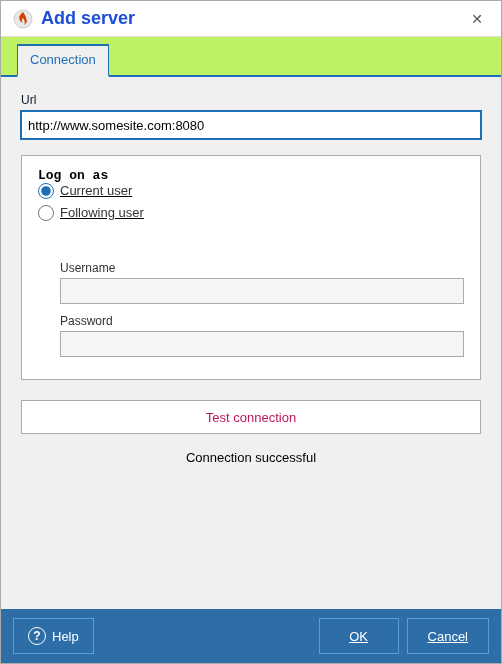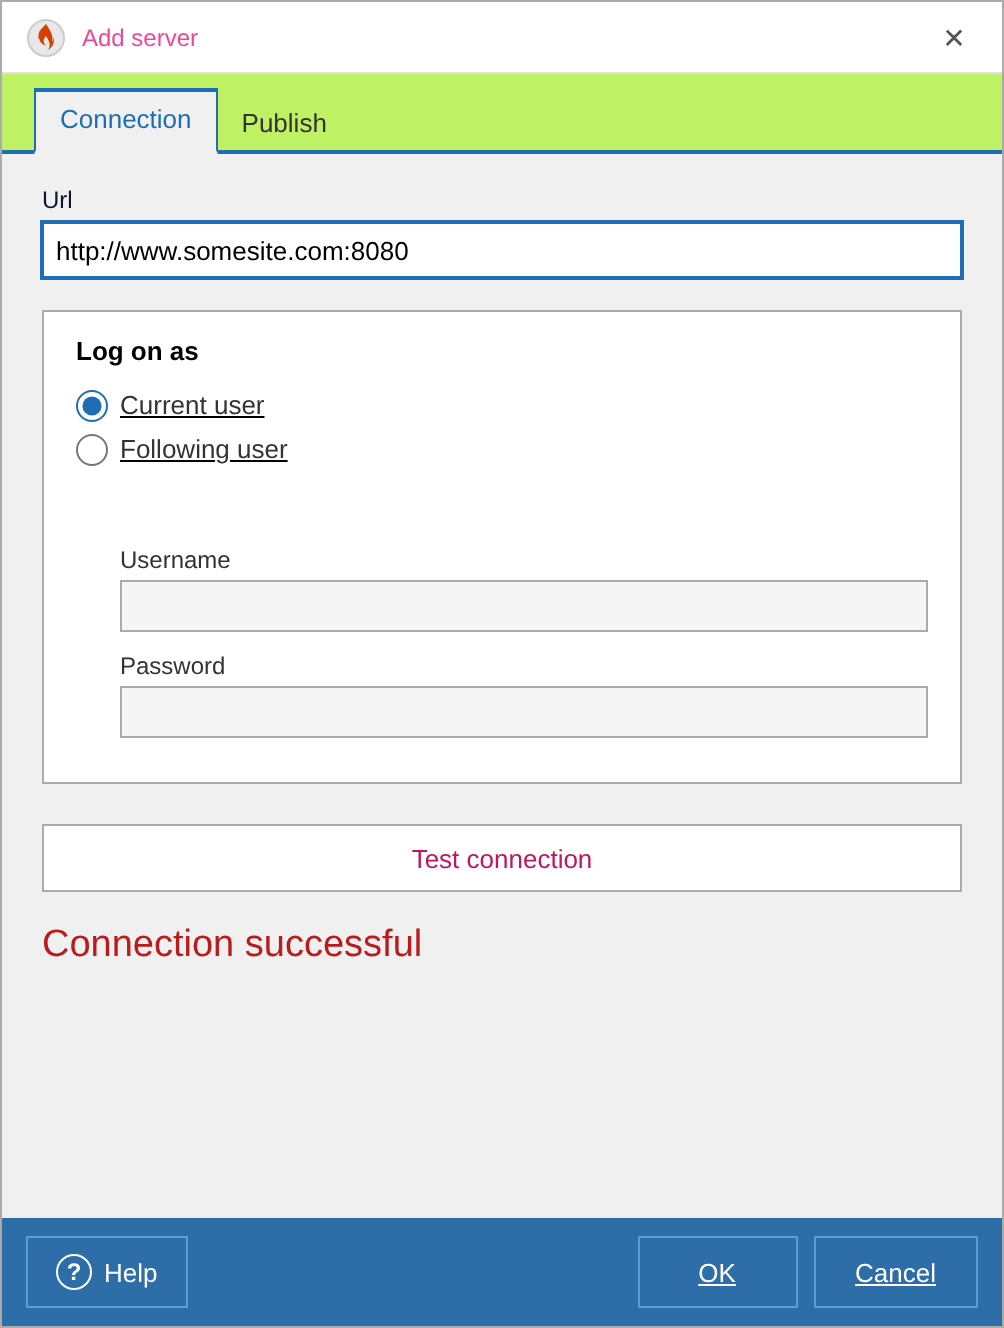--- a/index.html
+++ b/index.html
@@ -42,23 +42,23 @@
       align-items: center;
       gap: 8px;
     }
 
     .app-icon {
       width: 20px;
       height: 20px;
     }
 
     .title-text {
-      font-size: 12px;
-      font-weight: normal;
-      color: #ec4899;
+      font-size: 18px;
+      font-weight: bold;
+      color: #1d4ed8;
     }
 
     .close-btn {
       width: 24px;
       height: 24px;
       display: flex;
       align-items: center;
       justify-content: center;
       cursor: pointer;
       font-size: 14px;
@@ -132,21 +132,21 @@
       border: 1px solid #ababab;
       background: white;
       padding: 12px 16px;
       margin-bottom: 20px;
     }
 
     .logon-title {
       font-size: 13px;
       font-weight: bold;
       color: #000;
-      margin-bottom: 12px;
+      font-family: Liberation Mono, monospace;
     }
 
     .radio-group {
       margin-bottom: 10px;
     }
 
     .radio-option {
       display: flex;
       align-items: flex-start;
       gap: 6px;
@@ -201,23 +201,24 @@
       color: #be185d;
       font-size: 13px;
       cursor: pointer;
       display: flex;
       align-items: center;
       justify-content: center;
       margin-bottom: 12px;
     }
 
     .status-text {
-      font-size: 19px;
-      color: #b91c1c;
+      font-size: 13px;
+      color: #000000;
       padding: 4px 0;
+      text-align: center;
     }
 
     .footer {
       background: #2d6da8;
       display: flex;
       align-items: center;
       padding: 8px 12px;
       gap: 8px;
       height: 54px;
     }
@@ -276,21 +277,20 @@
         <circle cx="10" cy="10" r="9" fill="#e8e8e8" stroke="#ccc" stroke-width="1"></circle>
         <path d="M10 3 C7 6, 5 8, 7 11 C6 10, 5.5 9, 6.5 8 C6 10, 7 13, 10 14 C8 12, 9 10, 10 9 C11 11, 13 13, 11 16 C14 14, 15 11, 13 8 C14 9, 14 11, 13 12 C14 9, 12 6, 10 3Z" fill="#d44000"></path>
       </svg>
       <span class="title-text">Add server</span>
     </div>
     <div class="close-btn">✕</div>
   </div>
 
   <div class="tabs">
     <div class="tab active">Connection</div>
-    <div class="tab">Publish</div>
   </div>
 
   <div class="content">
 
     <div class="field-group">
       <label class="field-label">Url</label>
       <input type="text" class="text-input url-input" value="http://www.somesite.com:8080" style="">
     </div>
 
     <div class="logon-group">

